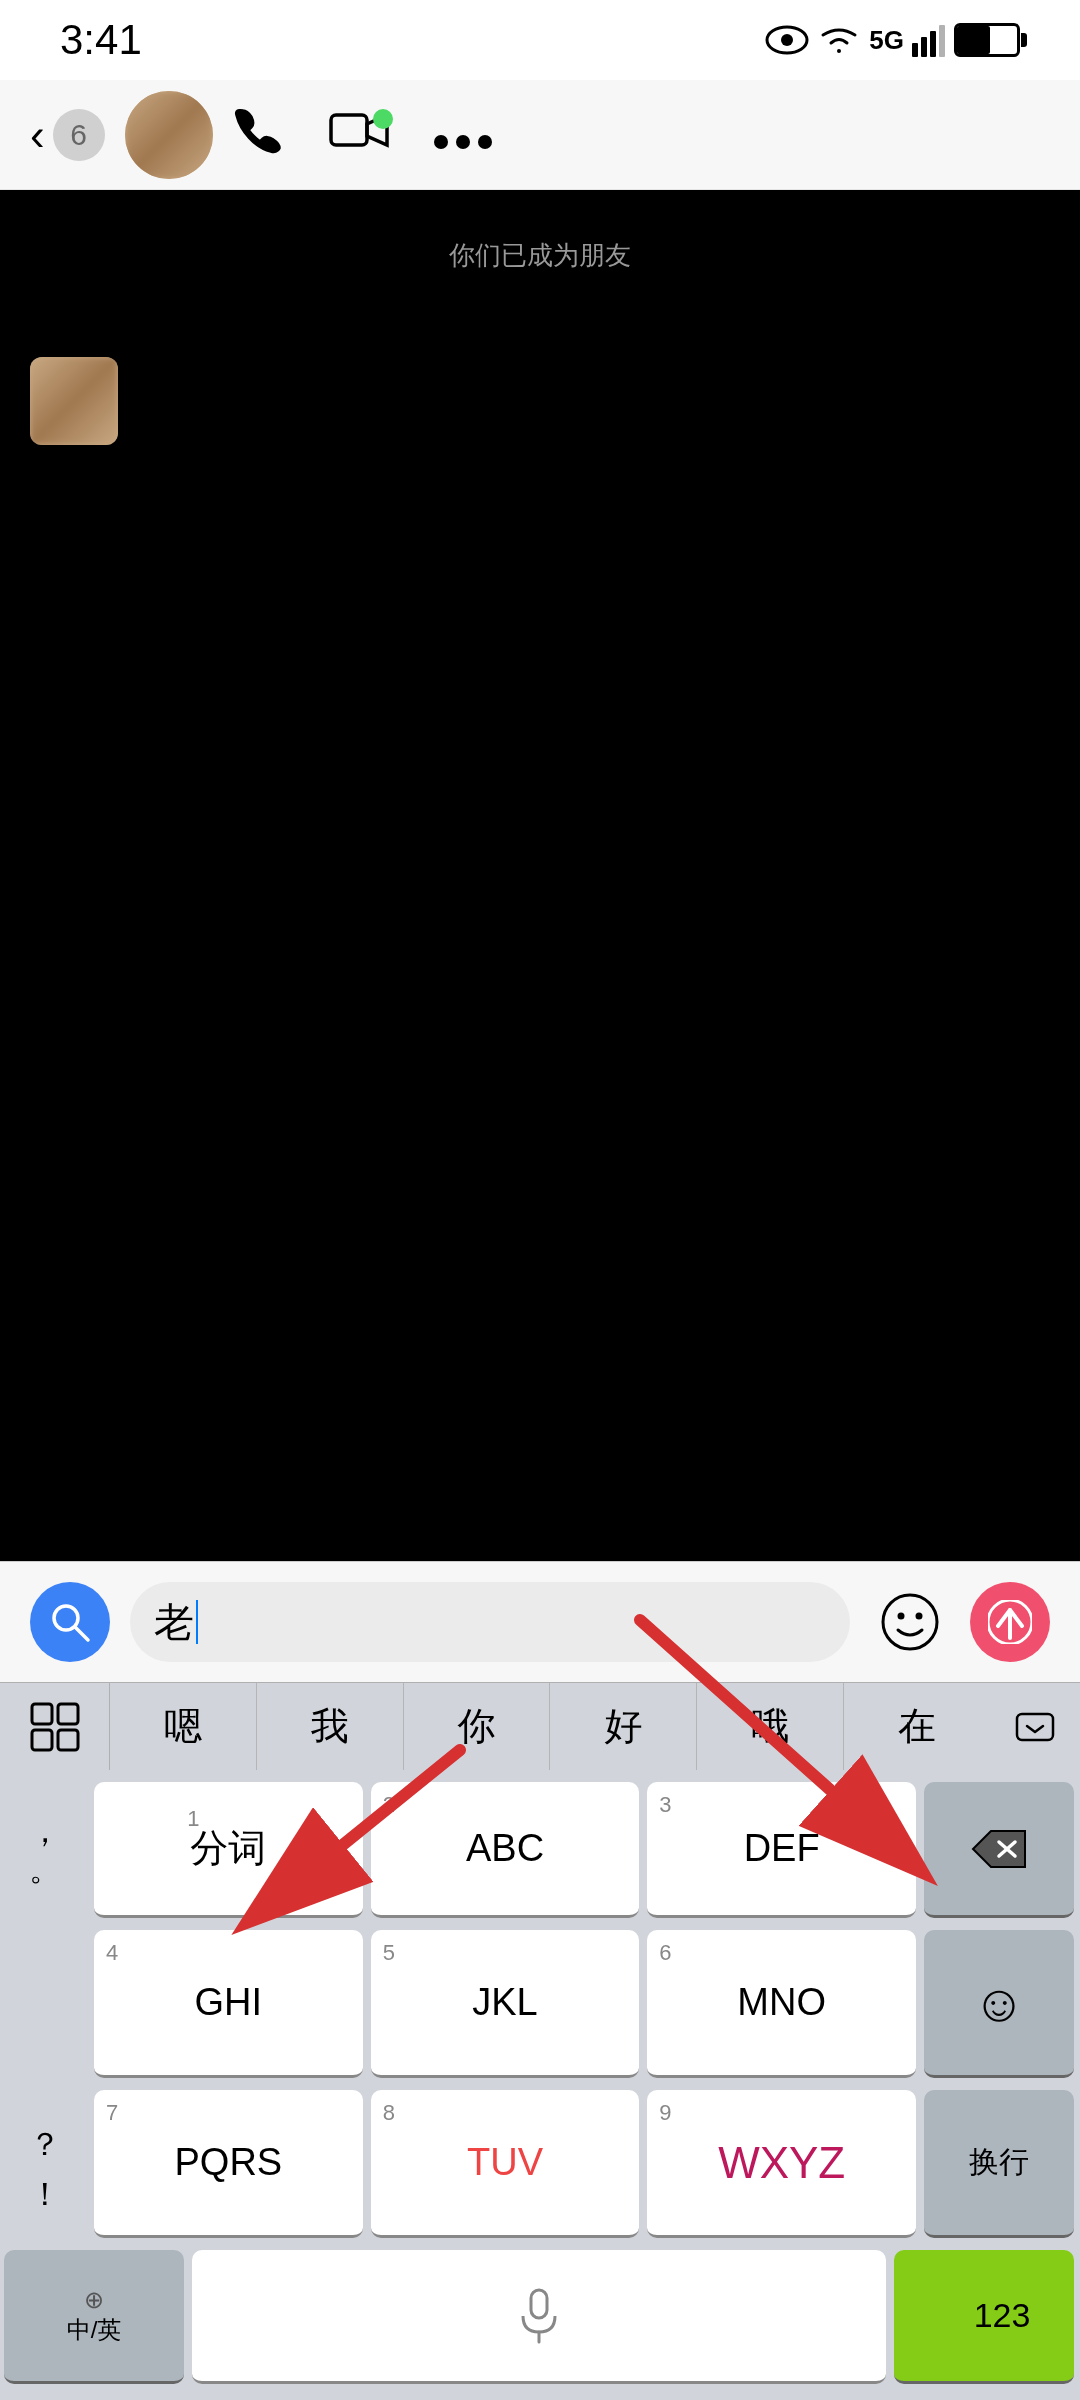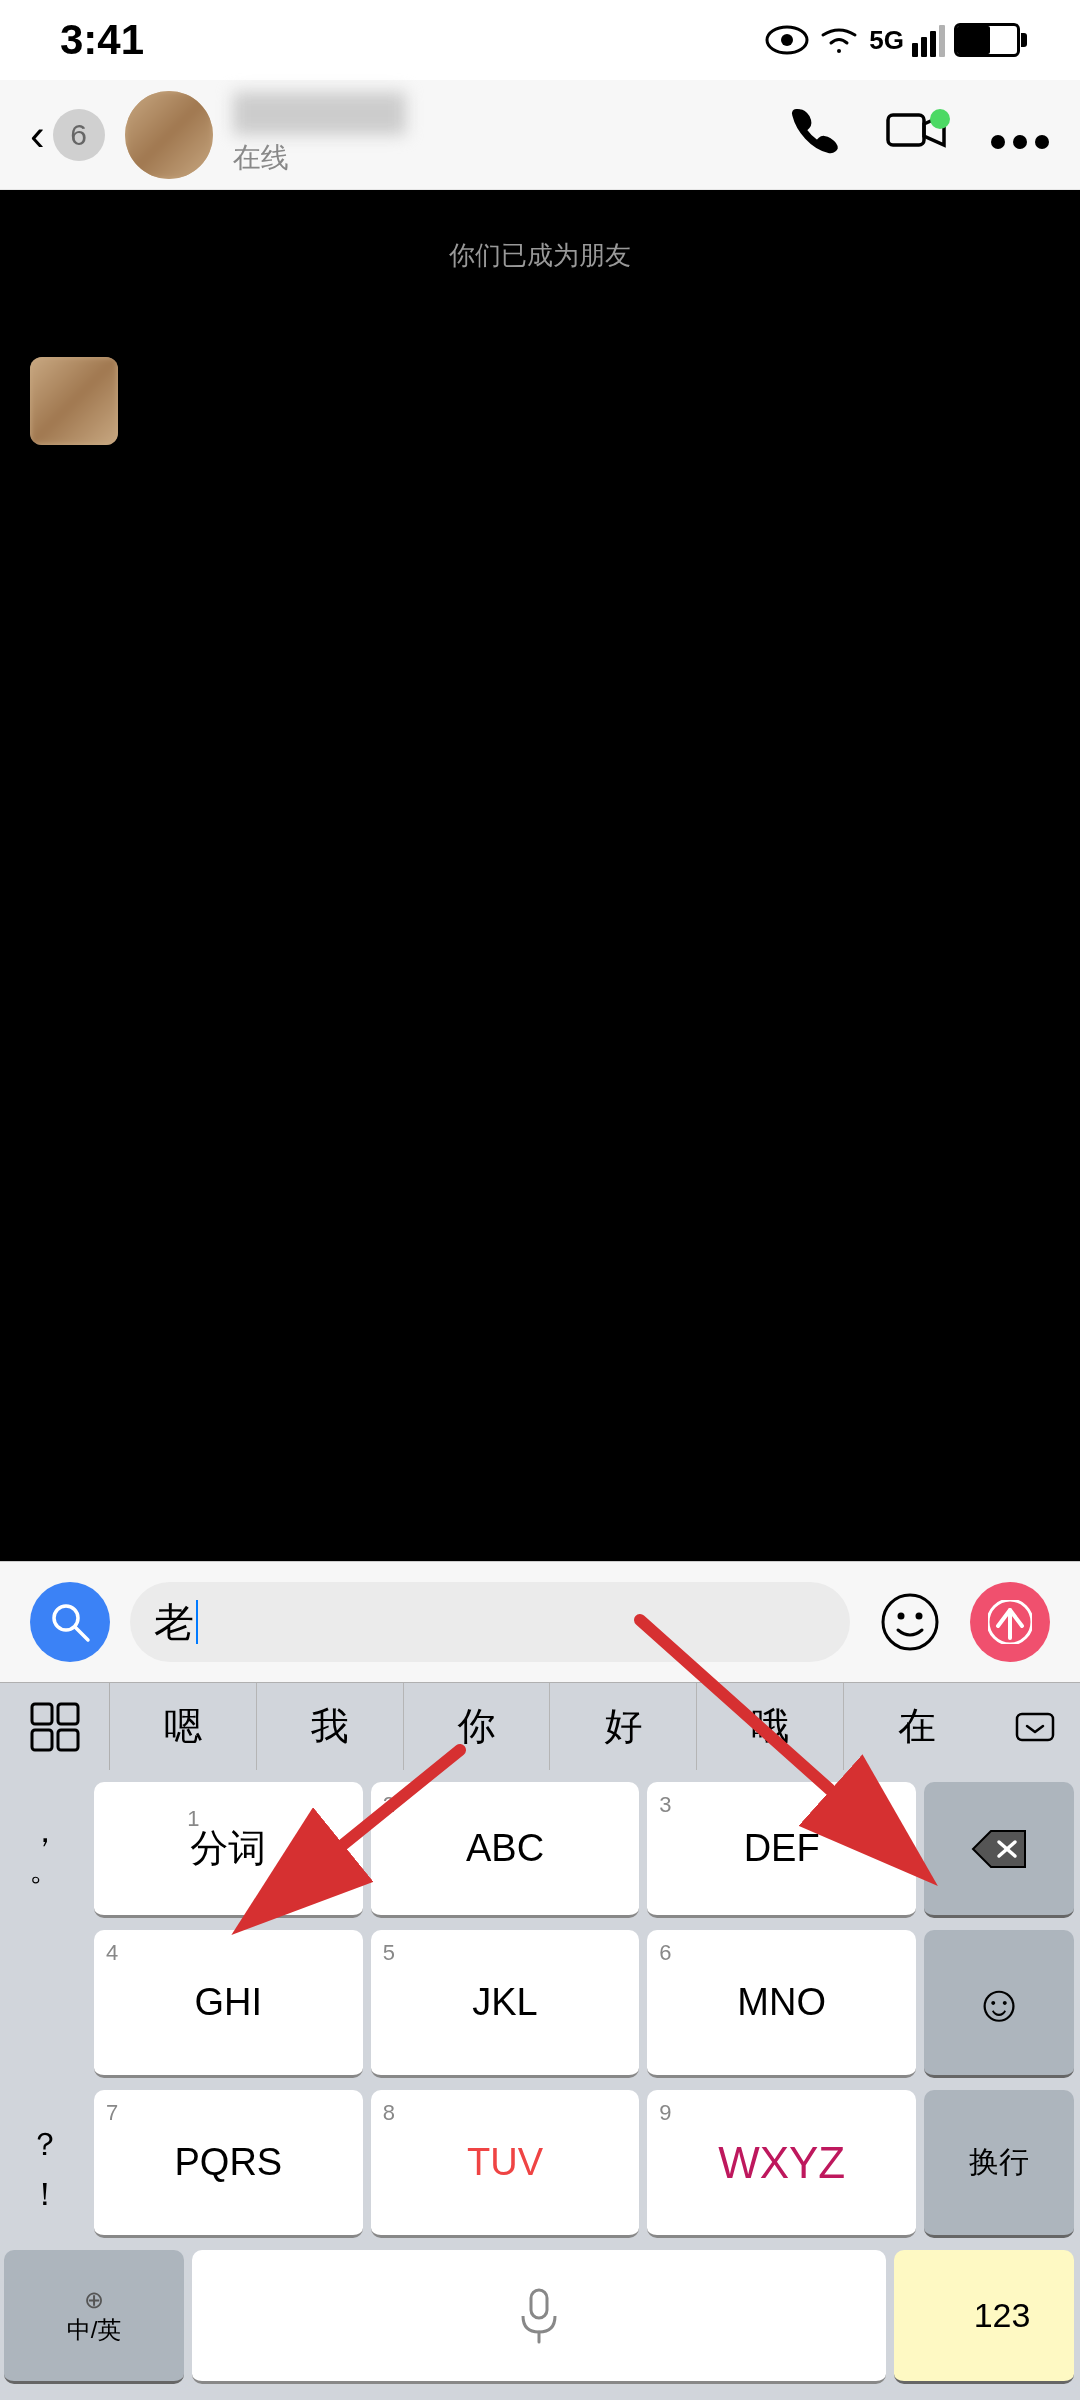--- a/index.html
+++ b/index.html
@@ -17,21 +17,21 @@
     .status-bar {
       height: 80px;
       display: flex;
       align-items: center;
       justify-content: space-between;
       padding: 0 60px;
       background: #fff;
     }
     .status-time {
       font-size: 42px;
-      font-weight: 700;
+      font-weight: 400;
       color: #000;
     }
     .status-icons {
       display: flex;
       align-items: center;
       gap: 8px;
     }
     .status-icons svg {
       fill: #000;
     }
@@ -375,26 +375,20 @@
 <div class="chat-container">
 
   <div class="header">
     <div class="header-back">
       <span class="back-chevron">‹</span>
       <div class="back-badge">6</div>
     </div>
     <div class="header-avatar">
       <div class="avatar-blur"></div>
     </div>
-    <div class="header-info">
-      <div class="header-name">
-        <span class="header-name-blur">██████</span>
-      </div>
-      <div class="header-status">在线</div>
-    </div>
     <div class="header-actions">
 
       <div class="action-icon">
         <svg width="52" height="52" viewBox="0 0 52 52" fill="none" stroke="#000" stroke-width="3.5">
           <path d="M10 8 C10 8 14 8 18 14 C20 18 20 22 18 24 L15 27 C15 27 20 34 27 39 L30 36 C32 34 36 34 40 37 C46 41 46 45 46 45 C46 45 44 50 38 48 C22 44 8 28 4 12 C2 6 10 8 10 8 Z" fill="#000"></path>
         </svg>
       </div>
 
       <div class="action-icon" style="position:relative;">
         <svg width="60" height="42" viewBox="0 0 60 42" fill="none" stroke="#000" stroke-width="3.5">
@@ -572,21 +566,21 @@
         <div style="display:flex; flex-direction:column; align-items:center; gap:4px;">
 
           <svg width="44" height="56" viewBox="0 0 44 56" fill="none">
             <rect x="14" y="2" width="16" height="28" rx="8" stroke="#888" stroke-width="3"></rect>
             <path d="M6 28 Q6 44 22 44 Q38 44 38 28" stroke="#888" stroke-width="3" fill="none"></path>
             <line x1="22" y1="44" x2="22" y2="54" stroke="#888" stroke-width="3" stroke-linecap="round"></line>
           </svg>
         </div>
       </div>
 
-      <div style="width:180px; background:#fef9c3; border-radius:10px; margin:0 6px 16px 4px; border-bottom:3px solid #666; display:flex; align-items:center; justify-content:center; cursor:pointer; font-size:34px; color:#000;padding-left:36px;">
+      <div style="width:180px; background:#84cc16; border-radius:10px; margin:0 6px 16px 4px; border-bottom:3px solid #666; display:flex; align-items:center; justify-content:center; cursor:pointer; font-size:34px; color:#000;padding-left:36px;">
         <span>123</span>
       </div>
     </div>
 
   </div>
 </div>
 
 <svg class="arrows-overlay" height="2400" viewBox="0 0 1080 2400" fill="none" style="position:absolute;top:0;left:0;pointer-events:none;z-index:999;">
 
   <defs>

